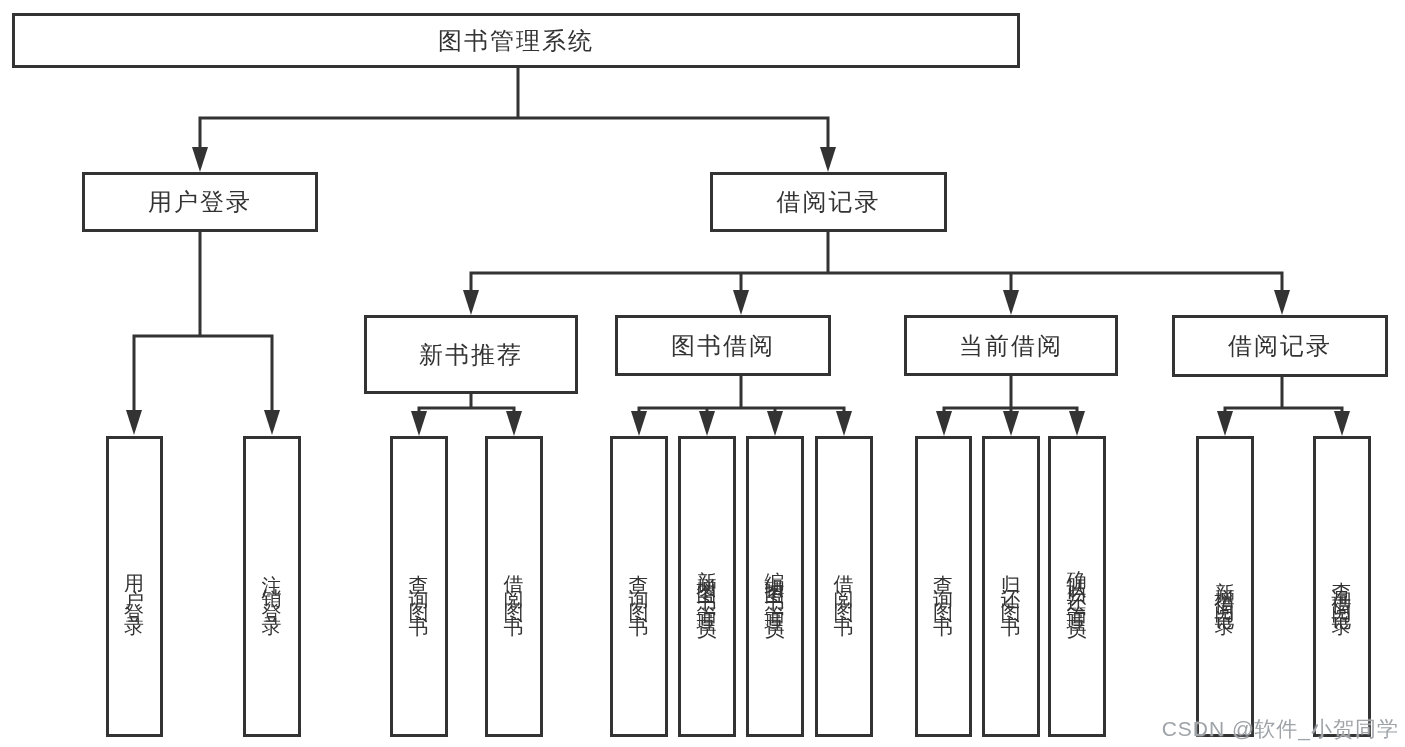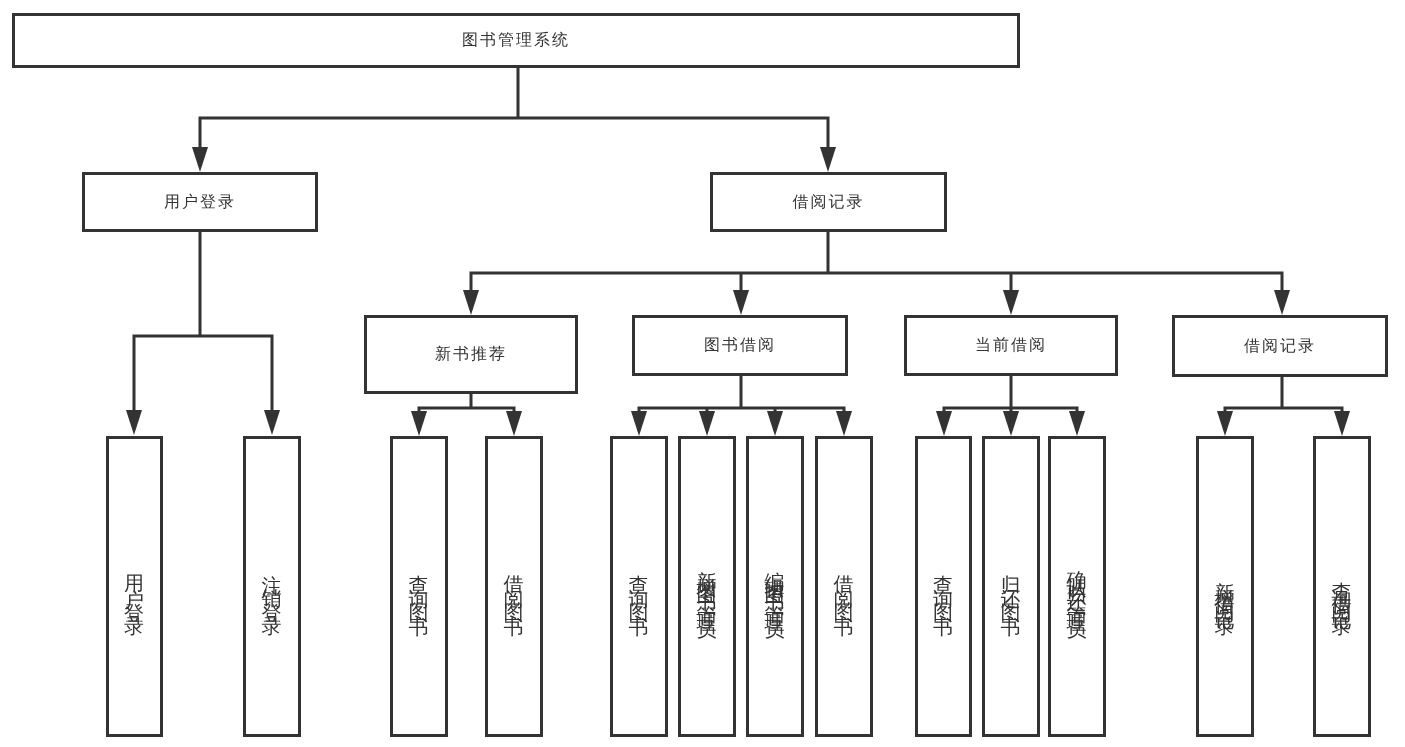--- a/index.html
+++ b/index.html
@@ -21,21 +21,21 @@
     position: absolute;
     box-sizing: border-box;
     background: #ffffff;
     border: 3px solid #333333;
     display: flex;
     align-items: center;
     justify-content: center;
     color: #333333;
   }
   .node.h span {
-    font-size: 16px;
+    font-size: 24px;
     letter-spacing: 2px;
     white-space: nowrap;
   }
   .node.v span {
     writing-mode: vertical-rl;
     text-orientation: mixed;
     font-size: 20px;
     line-height: 1;
     letter-spacing: 14px;
   }
@@ -109,21 +109,21 @@
   <div class="node h" style="left:82px; top:172px; width:236px; height:60px;">
     <span>用户登录</span>
   </div>
   <div class="node h" style="left:710px; top:172px; width:237px; height:60px;">
     <span>借阅记录</span>
   </div>
 
   <div class="node h" style="left:364px; top:315px; width:214px; height:79px;">
     <span>新书推荐</span>
   </div>
-  <div class="node h" style="left:632px; top:315px; width:216px; height:61px;">
+  <div class="node h" style="left:615px; top:315px; width:216px; height:61px;">
     <span>图书借阅</span>
   </div>
   <div class="node h" style="left:904px; top:315px; width:214px; height:61px;">
     <span>当前借阅</span>
   </div>
   <div class="node h" style="left:1172px; top:315px; width:216px; height:62px;">
     <span>借阅记录</span>
   </div>
 
   <div class="node v" style="left:106px; top:436px; width:57px; height:301px;">
@@ -163,14 +163,15 @@
     <span class="tight">确认归还（管理员）</span>
   </div>
 
   <div class="node v" style="left:1196px; top:436px; width:58px; height:301px;">
     <span class="tight">新增借阅记录</span>
   </div>
   <div class="node v" style="left:1313px; top:436px; width:58px; height:301px;">
     <span class="tight">查询借阅记录</span>
   </div>
 
+  <div class="watermark">CSDN @软件_小贺同学</div>
 
 </div>
 
 </body></html>

